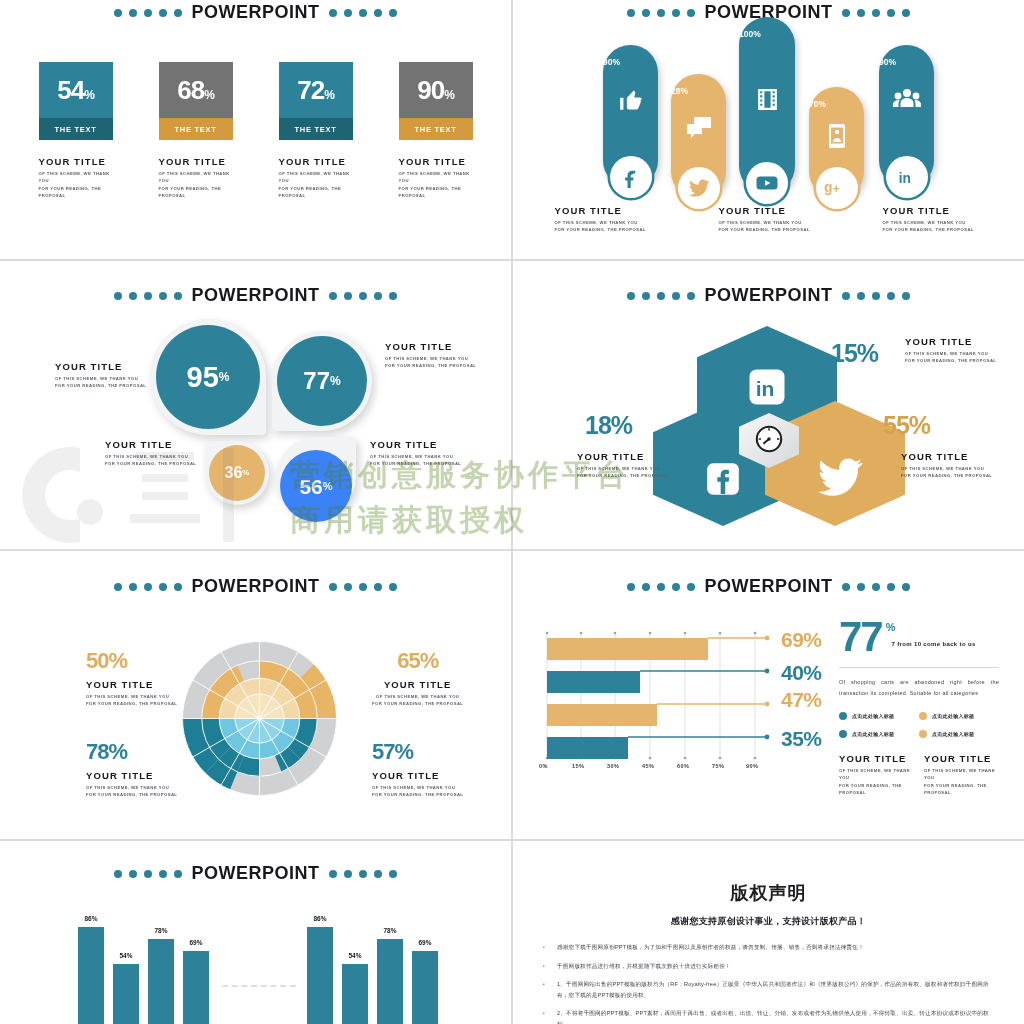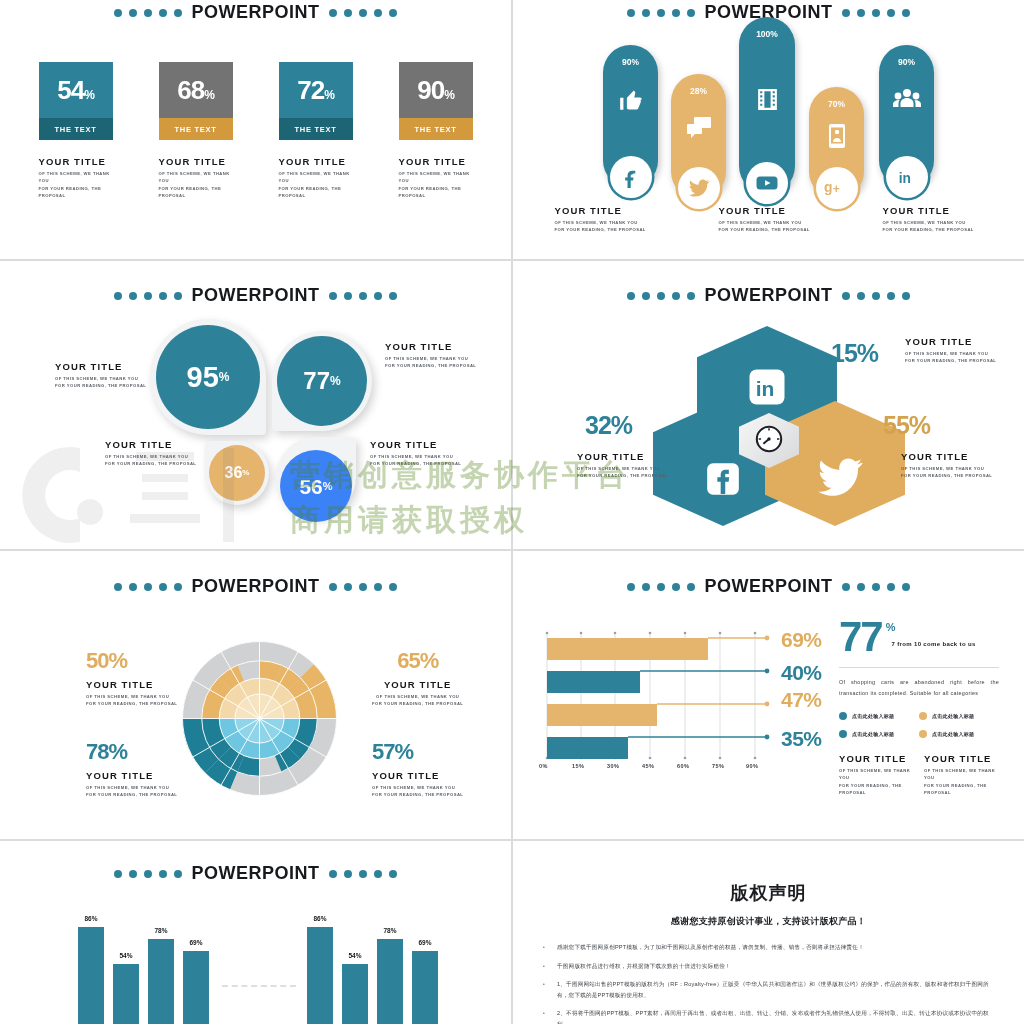--- a/index.html
+++ b/index.html
@@ -48,21 +48,21 @@
   .card-bot{height:22px;display:flex;align-items:center;justify-content:center;
     font-size:7.5px;font-weight:bold;color:#fff;letter-spacing:.7px;}
   .card-cap{margin-top:16px;text-align:left;}
   .teal .card-top{background:#2d8299;}
   .teal .card-bot{background:#1d6475;}
   .gold .card-top{background:#737373;}
   .gold .card-bot{background:#d39a3d;}
   
   .s2-wrap{position:absolute;left:0;right:0;top:12px;height:190px;}
   .pill{position:absolute;border-radius:40px;box-shadow:2px 3px 7px rgba(0,0,0,.22);}
-  .pill .pct{position:absolute;left:0;right:0;text-align:center;font-size:8.5px;color:#fff;font-weight:bold;}
+  .pill .pct{position:absolute;left:0;right:0;font-size:8.5px;color:#fff;font-weight:bold;}
   .pill .gicon{position:absolute;left:0;right:0;display:flex;justify-content:center;}
   .pill .badge{
     position:absolute;left:50%;transform:translateX(-50%);
     width:42px;height:42px;border-radius:50%;background:#fff;
     display:flex;align-items:center;justify-content:center;
     box-shadow:0 0 0 2.5px currentColor;
   }
   .s2-caps{position:absolute;top:205px;left:0;right:0;display:flex;justify-content:center;gap:64px;}
   .s2-caps .c{width:100px;}
   
@@ -436,21 +436,21 @@
 
     <div style="position:absolute;left:318px;top:80px;color:#2d8299;" class="bignum">15%</div>
     <div style="position:absolute;left:392px;top:75px;width:110px;">
       <div class="yt">YOUR TITLE</div>
       <div class="sub">
           <span>OF THIS SCHEME, WE THANK YOU</span>
           <span>FOR YOUR READING, THE PROPOSAL</span>
         </div>
     </div>
 
-    <div style="position:absolute;left:72px;top:152px;color:#2d8299;" class="bignum">32%</div>
+    <div style="position:absolute;left:72px;top:152px;color:#2d8299;" class="bignum">18%</div>
     <div style="position:absolute;left:64px;top:190px;width:110px;">
       <div class="yt">YOUR TITLE</div>
       <div class="sub">
           <span>OF THIS SCHEME, WE THANK YOU</span>
           <span>FOR YOUR READING, THE PROPOSAL</span>
         </div>
     </div>
 
     <div style="position:absolute;left:370px;top:152px;color:#d2a24d;" class="bignum">55%</div>
     <div style="position:absolute;left:388px;top:190px;width:110px;">

